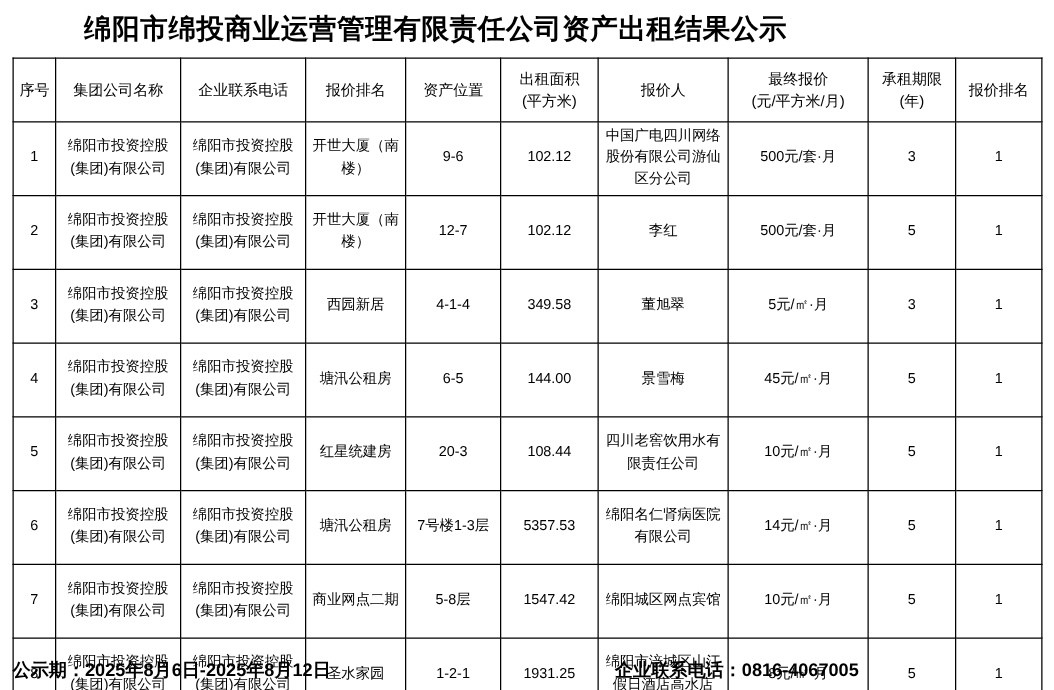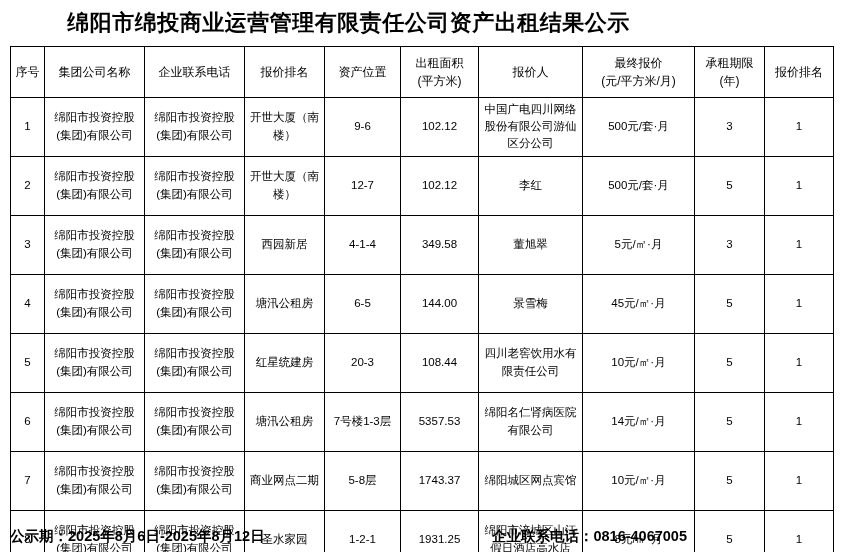--- a/index.html
+++ b/index.html
@@ -206,21 +206,21 @@
         <td>14元/㎡·月</td>
         <td>5</td>
         <td>1</td>
       </tr>
       <tr>
         <td>7</td>
         <td>绵阳市投资控股(集团)有限公司</td>
         <td>绵阳市投资控股(集团)有限公司</td>
         <td>商业网点二期</td>
         <td>5-8层</td>
-        <td>1743.37</td>
+        <td>1547.42</td>
         <td>绵阳城区网点宾馆</td>
         <td>10元/㎡·月</td>
         <td>5</td>
         <td>1</td>
       </tr>
       <tr>
         <td>8</td>
         <td>绵阳市投资控股(集团)有限公司</td>
         <td>绵阳市投资控股(集团)有限公司</td>
         <td>圣水家园</td>

